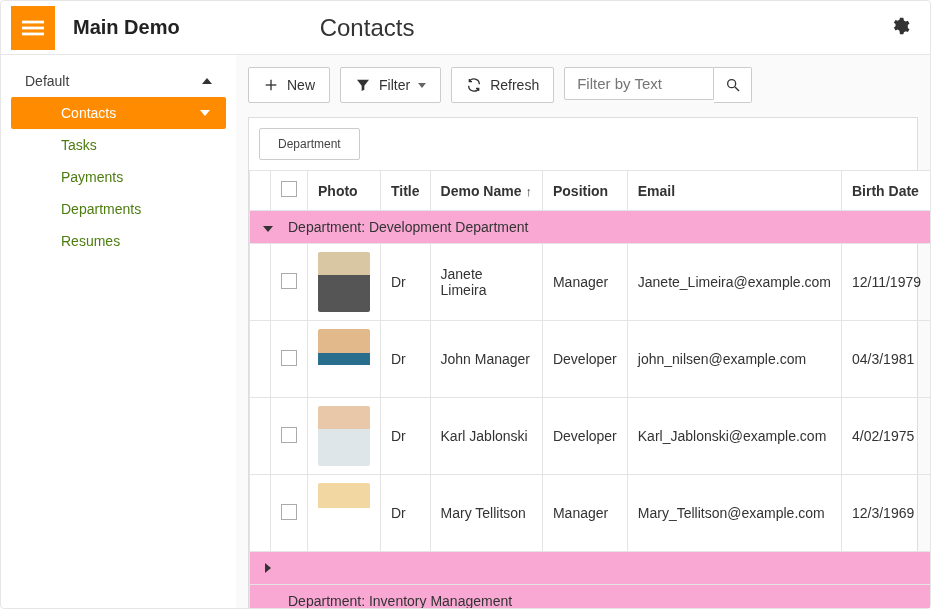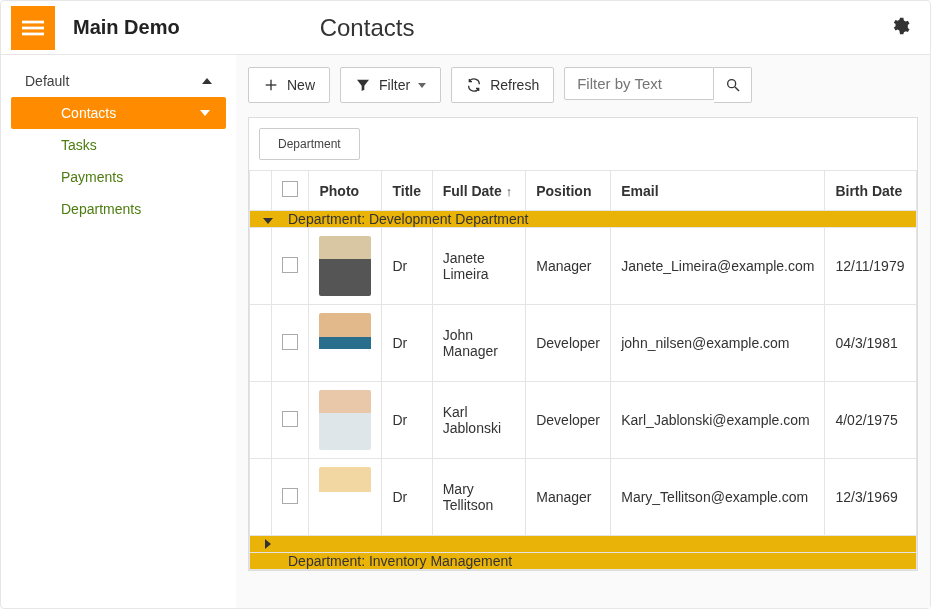--- a/index.html
+++ b/index.html
@@ -30,21 +30,21 @@
 .search-input{border:1px solid #ccc;height:33px;padding:0 12px;font-size:15px;width:150px;border-radius:2px 0 0 2px;outline:none}
 .search-btn{border:1px solid #ccc;border-left:none;height:36px;width:38px;background:#fff;display:flex;align-items:center;justify-content:center;cursor:pointer;border-radius:0 2px 2px 0}
 .grid-card{background:#fff;border:1px solid #ddd}
 .group-chip{display:inline-block;border:1px solid #ccc;padding:8px 18px;margin:10px;font-size:12px;color:#444;cursor:pointer;border-radius:2px}
 table{width:100%;border-collapse:collapse;font-size:14px;color:#333}
 th{text-align:left;font-weight:700;padding:10px 10px;border:1px solid #e4e4e4;background:#fff;white-space:nowrap}
 th.sortable{cursor:pointer}
 .sort-arrow{font-size:13px;margin-left:4px}
 td{padding:8px 10px;border:1px solid #e4e4e4;vertical-align:middle}
 .chk{width:16px;height:16px;border:1px solid #aaa;display:inline-block;cursor:pointer;background:#fff}
-.grp-row td{background:#eab308;padding:0 12px}
+.grp-row td{background:#f9a8d4;padding:8px 12px}
 .grp-toggle{display:inline-block;width:12px;text-align:center;margin-right:14px;cursor:pointer}
 .tri-d{display:inline-block;border-left:5px solid transparent;border-right:5px solid transparent;border-top:6px solid #333}
 .tri-r{display:inline-block;border-top:5px solid transparent;border-bottom:5px solid transparent;border-left:6px solid #333}
 .avatar{width:52px;height:60px;display:block;background:linear-gradient(#d9c6a3 0 38%,#555 38% 100%);border-radius:2px}
 .avatar.a2{background:linear-gradient(#e2b98a 0 40%,#2a6e8e 40% 60%,#fff 60% 100%)}
 .avatar.a3{background:linear-gradient(#e8c8a8 0 38%,#dfe6ea 38% 100%)}
 .avatar.a4{background:linear-gradient(#f2d7a2 0 42%,#fff 42% 100%)}
 .col-exp{width:28px}
 .col-chk{width:40px;text-align:center}
 .col-photo{width:66px}
@@ -81,20 +81,21 @@
         <span>Default</span>
         <span class="tri-up"></span>
       </div>
       <div class="nav-item active">
         <span>Contacts</span>
         <span class="tri-down-w"></span>
       </div>
       <div class="nav-item">Tasks</div>
       <div class="nav-item">Payments</div>
       <div class="nav-item">Departments</div>
+      <div class="nav-item">Resumes</div>
     </div>
 
     <div class="main">
       <div class="toolbar">
         <button class="btn">
           <svg viewBox="0 0 24 24">
               <line x1="12" y1="4" x2="12" y2="20"></line>
               <line x1="4" y1="12" x2="20" y2="12"></line>
             </svg>
           <span>New</span>
@@ -128,21 +129,21 @@
 
       <div class="grid-card">
         <span class="group-chip">Department</span>
         <table>
           <thead>
             <tr>
               <th class="col-exp"></th>
               <th class="col-chk"><span class="chk"></span></th>
               <th class="col-photo">Photo</th>
               <th class="col-title">Title</th>
-              <th class="col-name sortable"><span>Full Date</span><span class="sort-arrow">↑</span></th>
+              <th class="col-name sortable"><span>Demo Name</span><span class="sort-arrow">↑</span></th>
               <th class="col-pos">Position</th>
               <th>Email</th>
               <th class="col-birth">Birth Date</th>
             </tr>
           </thead>
           <tbody>
             <tr class="grp-row">
               <td colspan="8"><span class="grp-toggle"><span class="tri-d"></span></span><span>Department: Development Department</span></td>
             </tr>
             <tr>

